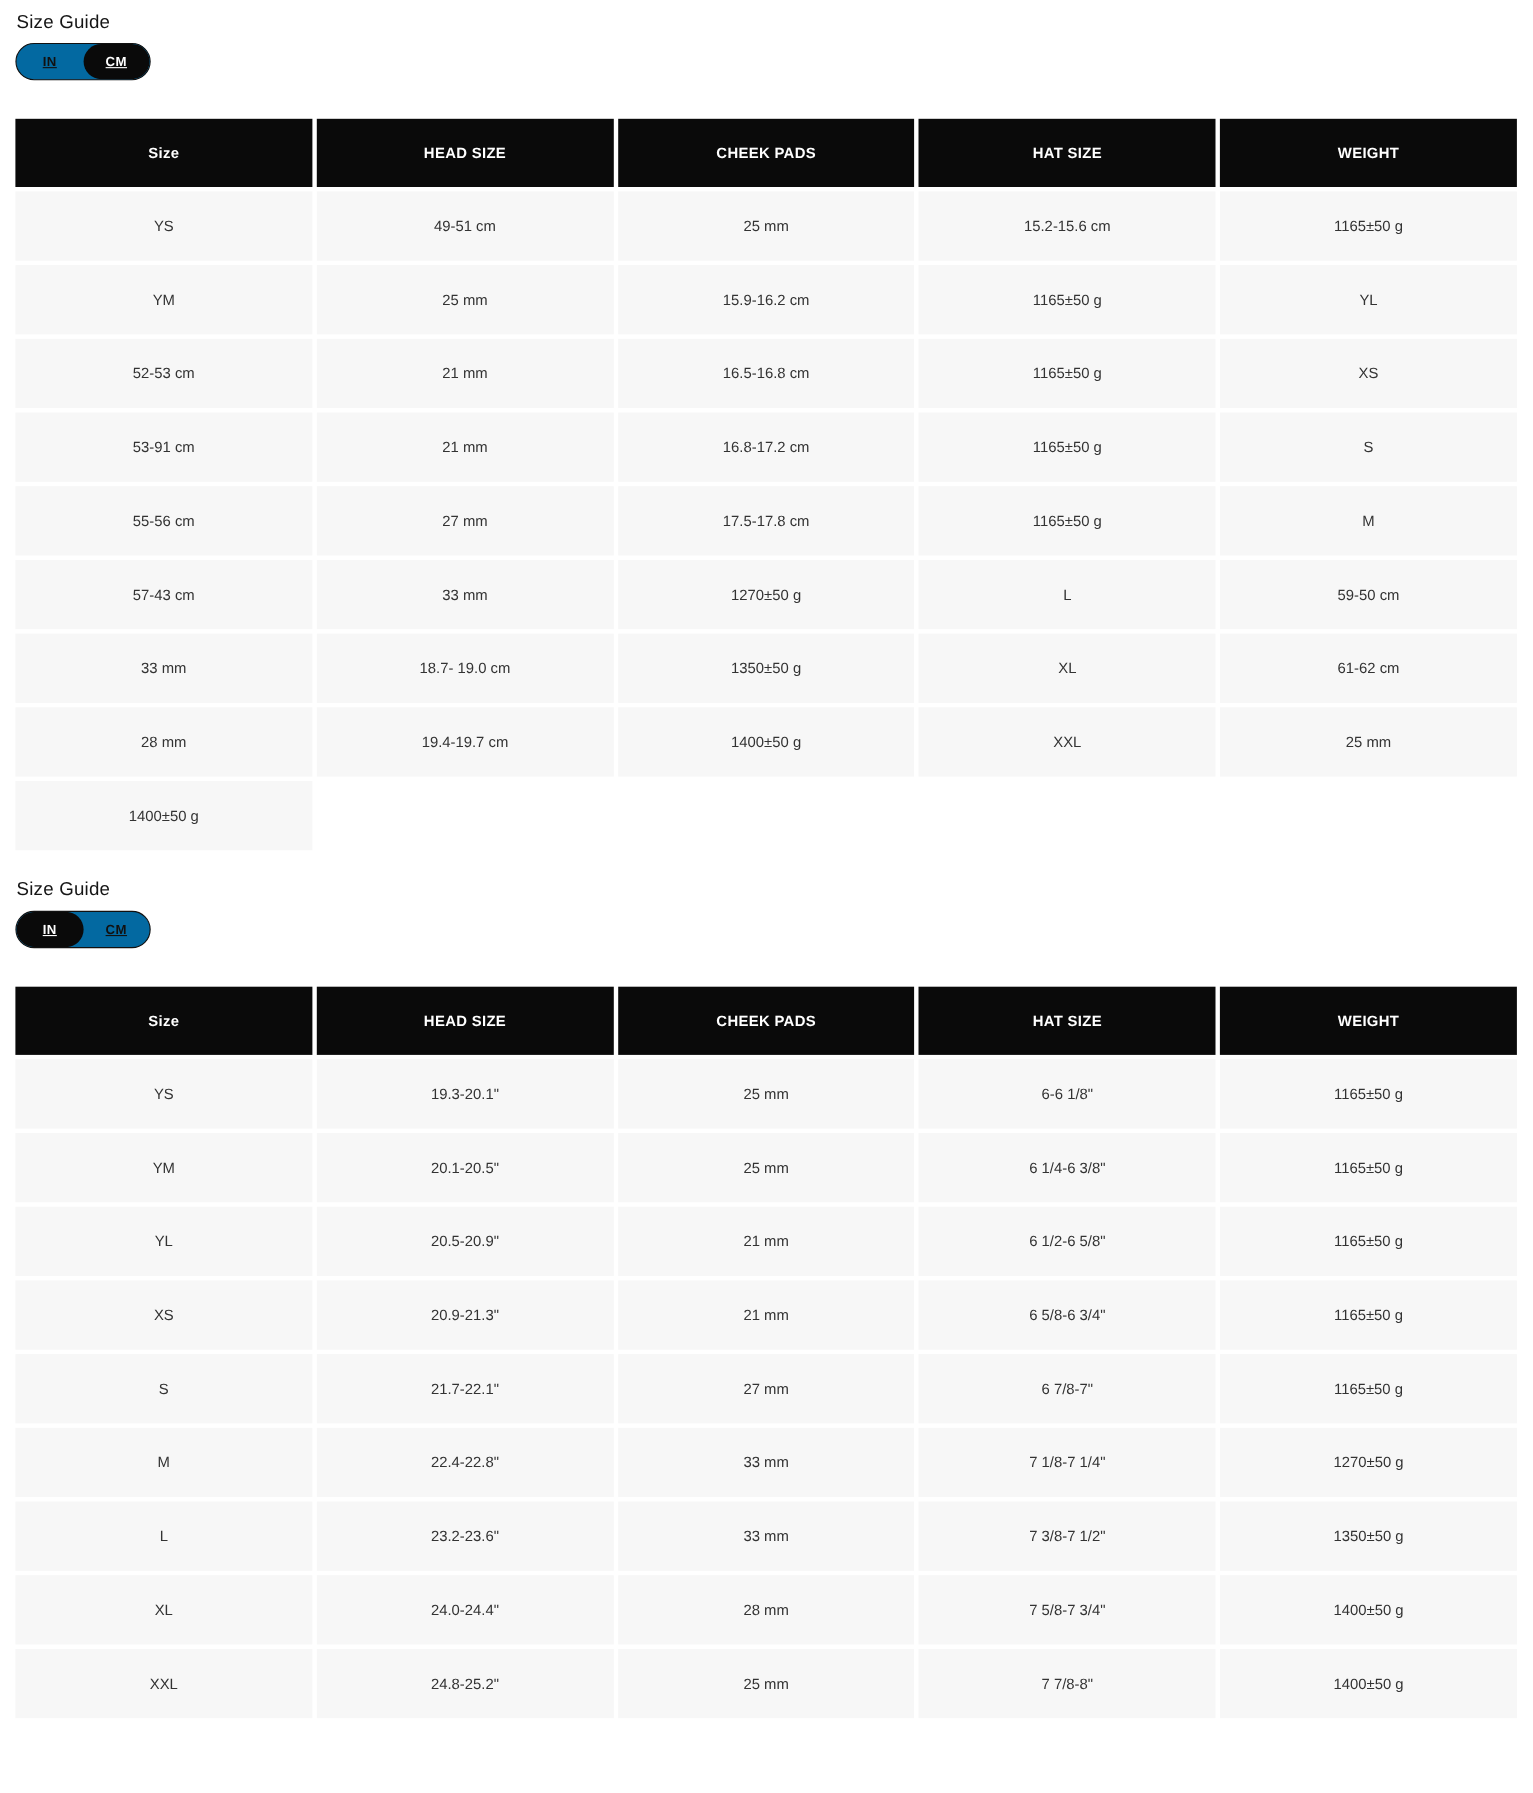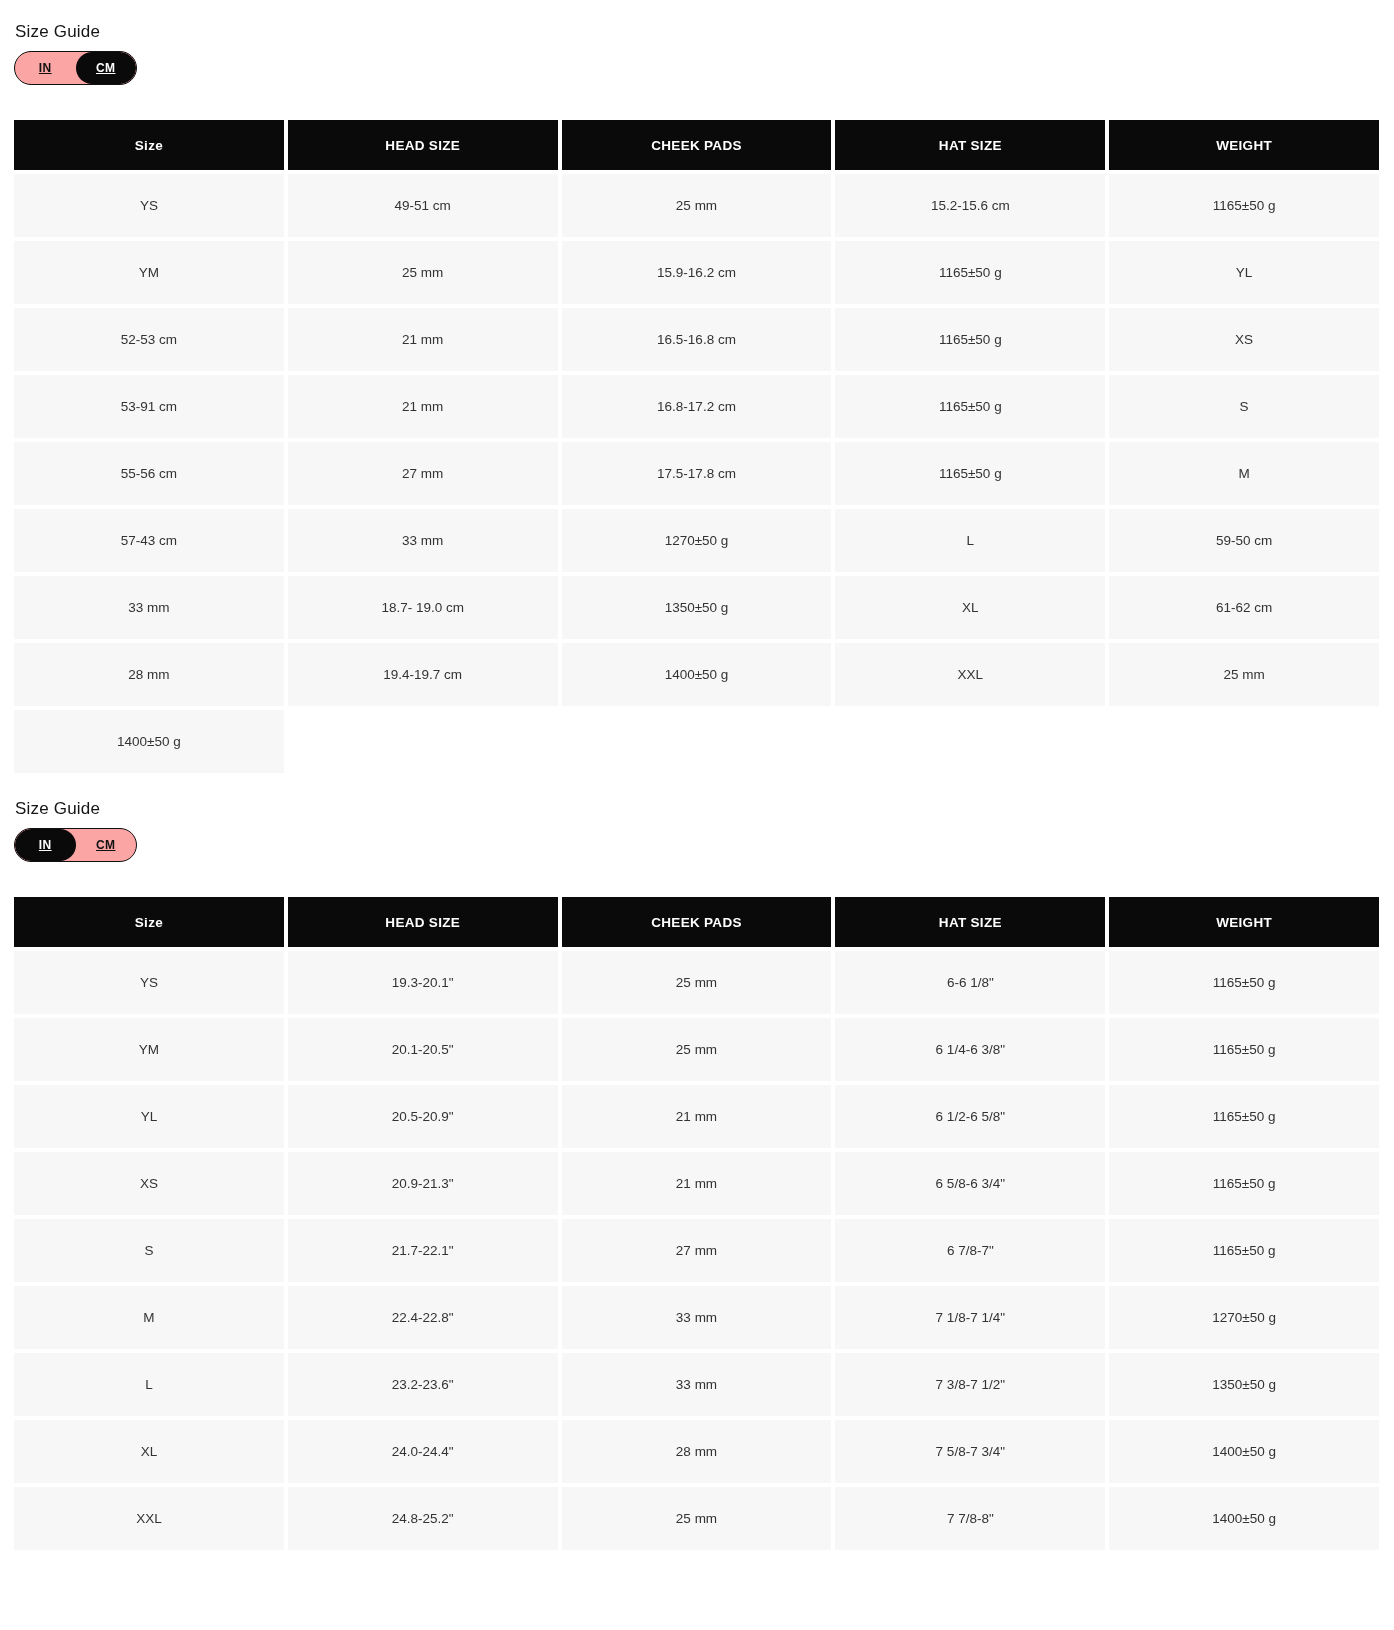--- a/index.html
+++ b/index.html
@@ -2,39 +2,39 @@
 <html><head>
 <meta charset="utf-8">
 <style>
   * { box-sizing: border-box; margin: 0; padding: 0; }
   html, body { background: #ffffff; }
   body {
     font-family: "Liberation Sans", sans-serif;
     color: #111111;
     width: 1394px;
   }
-  .page { padding: 10px 15px 30px 14px; margin-top: 12px; }
+  .page { padding: 10px 15px 30px 14px; }
 
   .guide + .guide { margin-top: 26px; }
 
   .section-title {
     font-size: 17px;
     font-weight: 500;
     letter-spacing: 0.2px;
     color: #151515;
     margin: 0 0 9px 1px;
   }
 
   .toggle {
     display: inline-flex;
     width: 123px;
     height: 34px;
     border: 1px solid #111;
     border-radius: 17px;
-    background: #fca5a5;
+    background: #0369a1;
     overflow: hidden;
   }
   .toggle .opt {
     flex: 1 1 50%;
     display: flex;
     align-items: center;
     justify-content: center;
     border: none;
     background: transparent;
     border-radius: 17px;
@@ -54,21 +54,21 @@
   .size-table {
     margin-top: 35px;
     display: grid;
     grid-template-columns: repeat(5, 1fr);
     gap: 4px;
     background: #ffffff;
   }
   .size-table .hcell {
     background: #0a0a0a;
     color: #ffffff;
-    height: 50px;
+    height: 62px;
     display: flex;
     align-items: center;
     justify-content: center;
     font-size: 13.5px;
     font-weight: 700;
     letter-spacing: 0.3px;
     text-align: right;
   }
   .size-table .cell {
     background: #f7f7f7;

